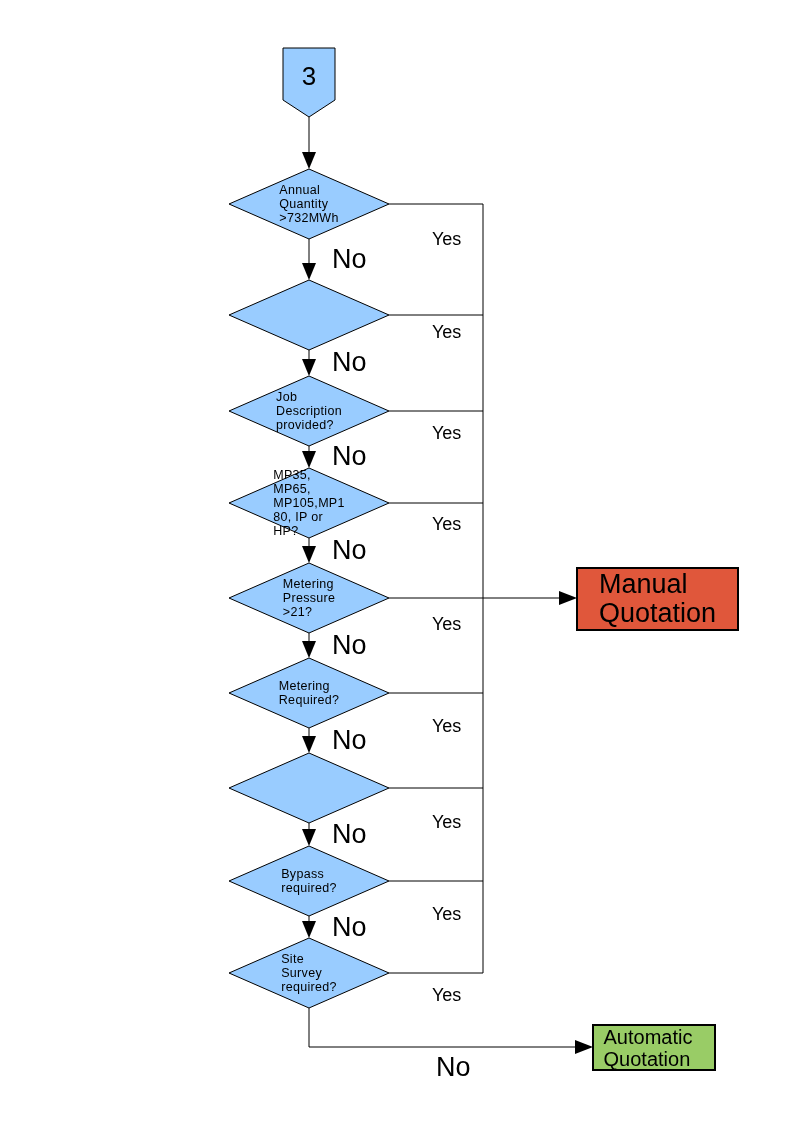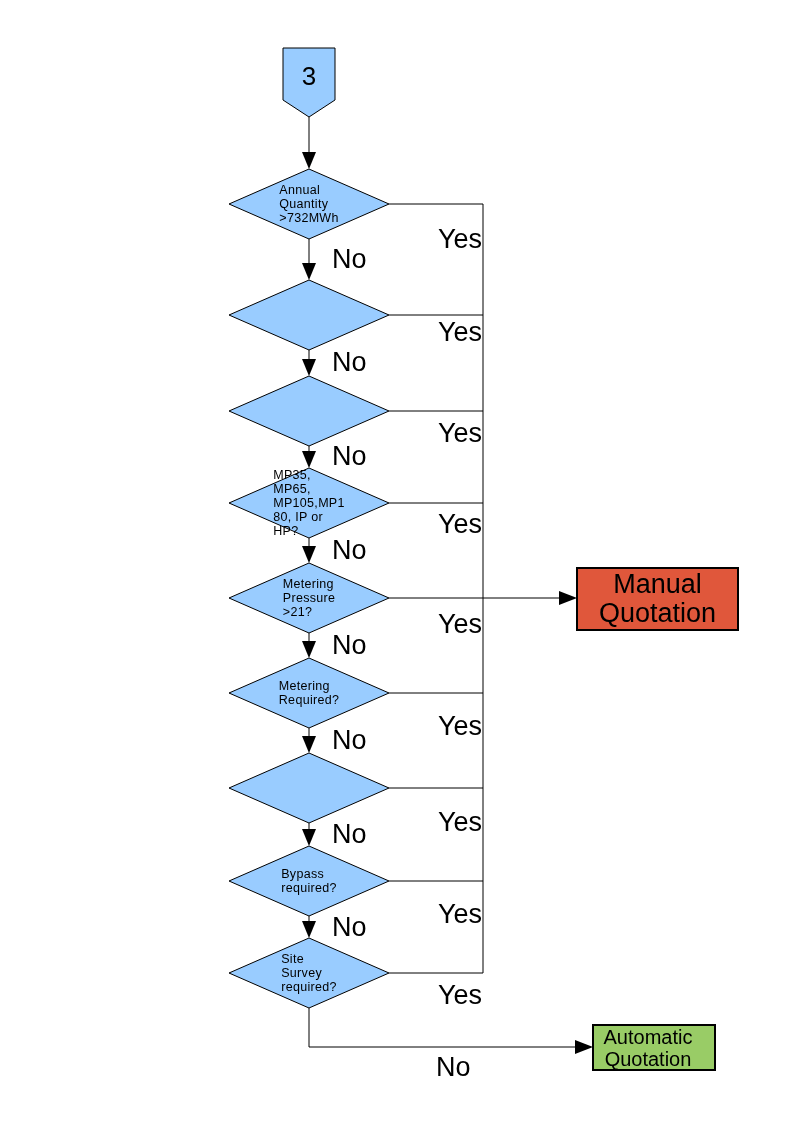--- a/index.html
+++ b/index.html
@@ -23,31 +23,31 @@
     font-size: 26px;
   }
   .dlabel {
     left: 229px; width: 160px; height: 70px;
     display: flex; align-items: center; justify-content: center;
     text-align: left;
     font-size: 12.5px; line-height: 14px; letter-spacing: 0.3px;
     white-space: pre-line;
   }
   .yes {
-    left: 432px; width: 50px; text-align: right;
-    font-size: 27px; line-height: 34px;
+    left: 432px; width: 50px; text-align: left;
+    font-size: 18px; line-height: 34px;
   }
   .no {
     left: 332px; width: 60px; text-align: left;
     font-size: 27px; line-height: 34px;
   }
   .no-last { left: 436px; top: 1050px; }
   .outcome-lbl {
     display: flex; align-items: center; justify-content: center;
-    text-align: center; white-space: pre-line;
+    text-align: left; white-space: pre-line;
   }
   .manual-lbl {
     left: 577px; top: 568px; width: 161px; height: 62px;
     font-size: 27px; line-height: 29px;
   }
   .automatic-lbl {
     left: 593px; top: 1025px; width: 110px; height: 45px;
     font-size: 20px; line-height: 22px;
   }
 </style>
@@ -108,20 +108,23 @@
 
     <rect x="577" y="568" width="161" height="62" stroke="#000" stroke-width="2" fill="#E0573B"></rect>
     <rect x="593" y="1025" width="122" height="45" stroke="#000" stroke-width="2" fill="#99CC66"></rect>
   </svg>
 
   <div class="lbl connector-lbl">3</div>
 
   <div class="lbl dlabel" style="top:169px">Annual
 Quantity
 &gt;732MWh</div>
+  <div class="lbl dlabel" style="top:376px">Job
+Description
+provided?</div>
   <div class="lbl dlabel" style="top:468px">MP35,
 MP65,
 MP105,MP1
 80, IP or
 HP?</div>
   <div class="lbl dlabel" style="top:563px">Metering
 Pressure
 &gt;21?</div>
   <div class="lbl dlabel" style="top:658px">Metering
 Required?</div>

